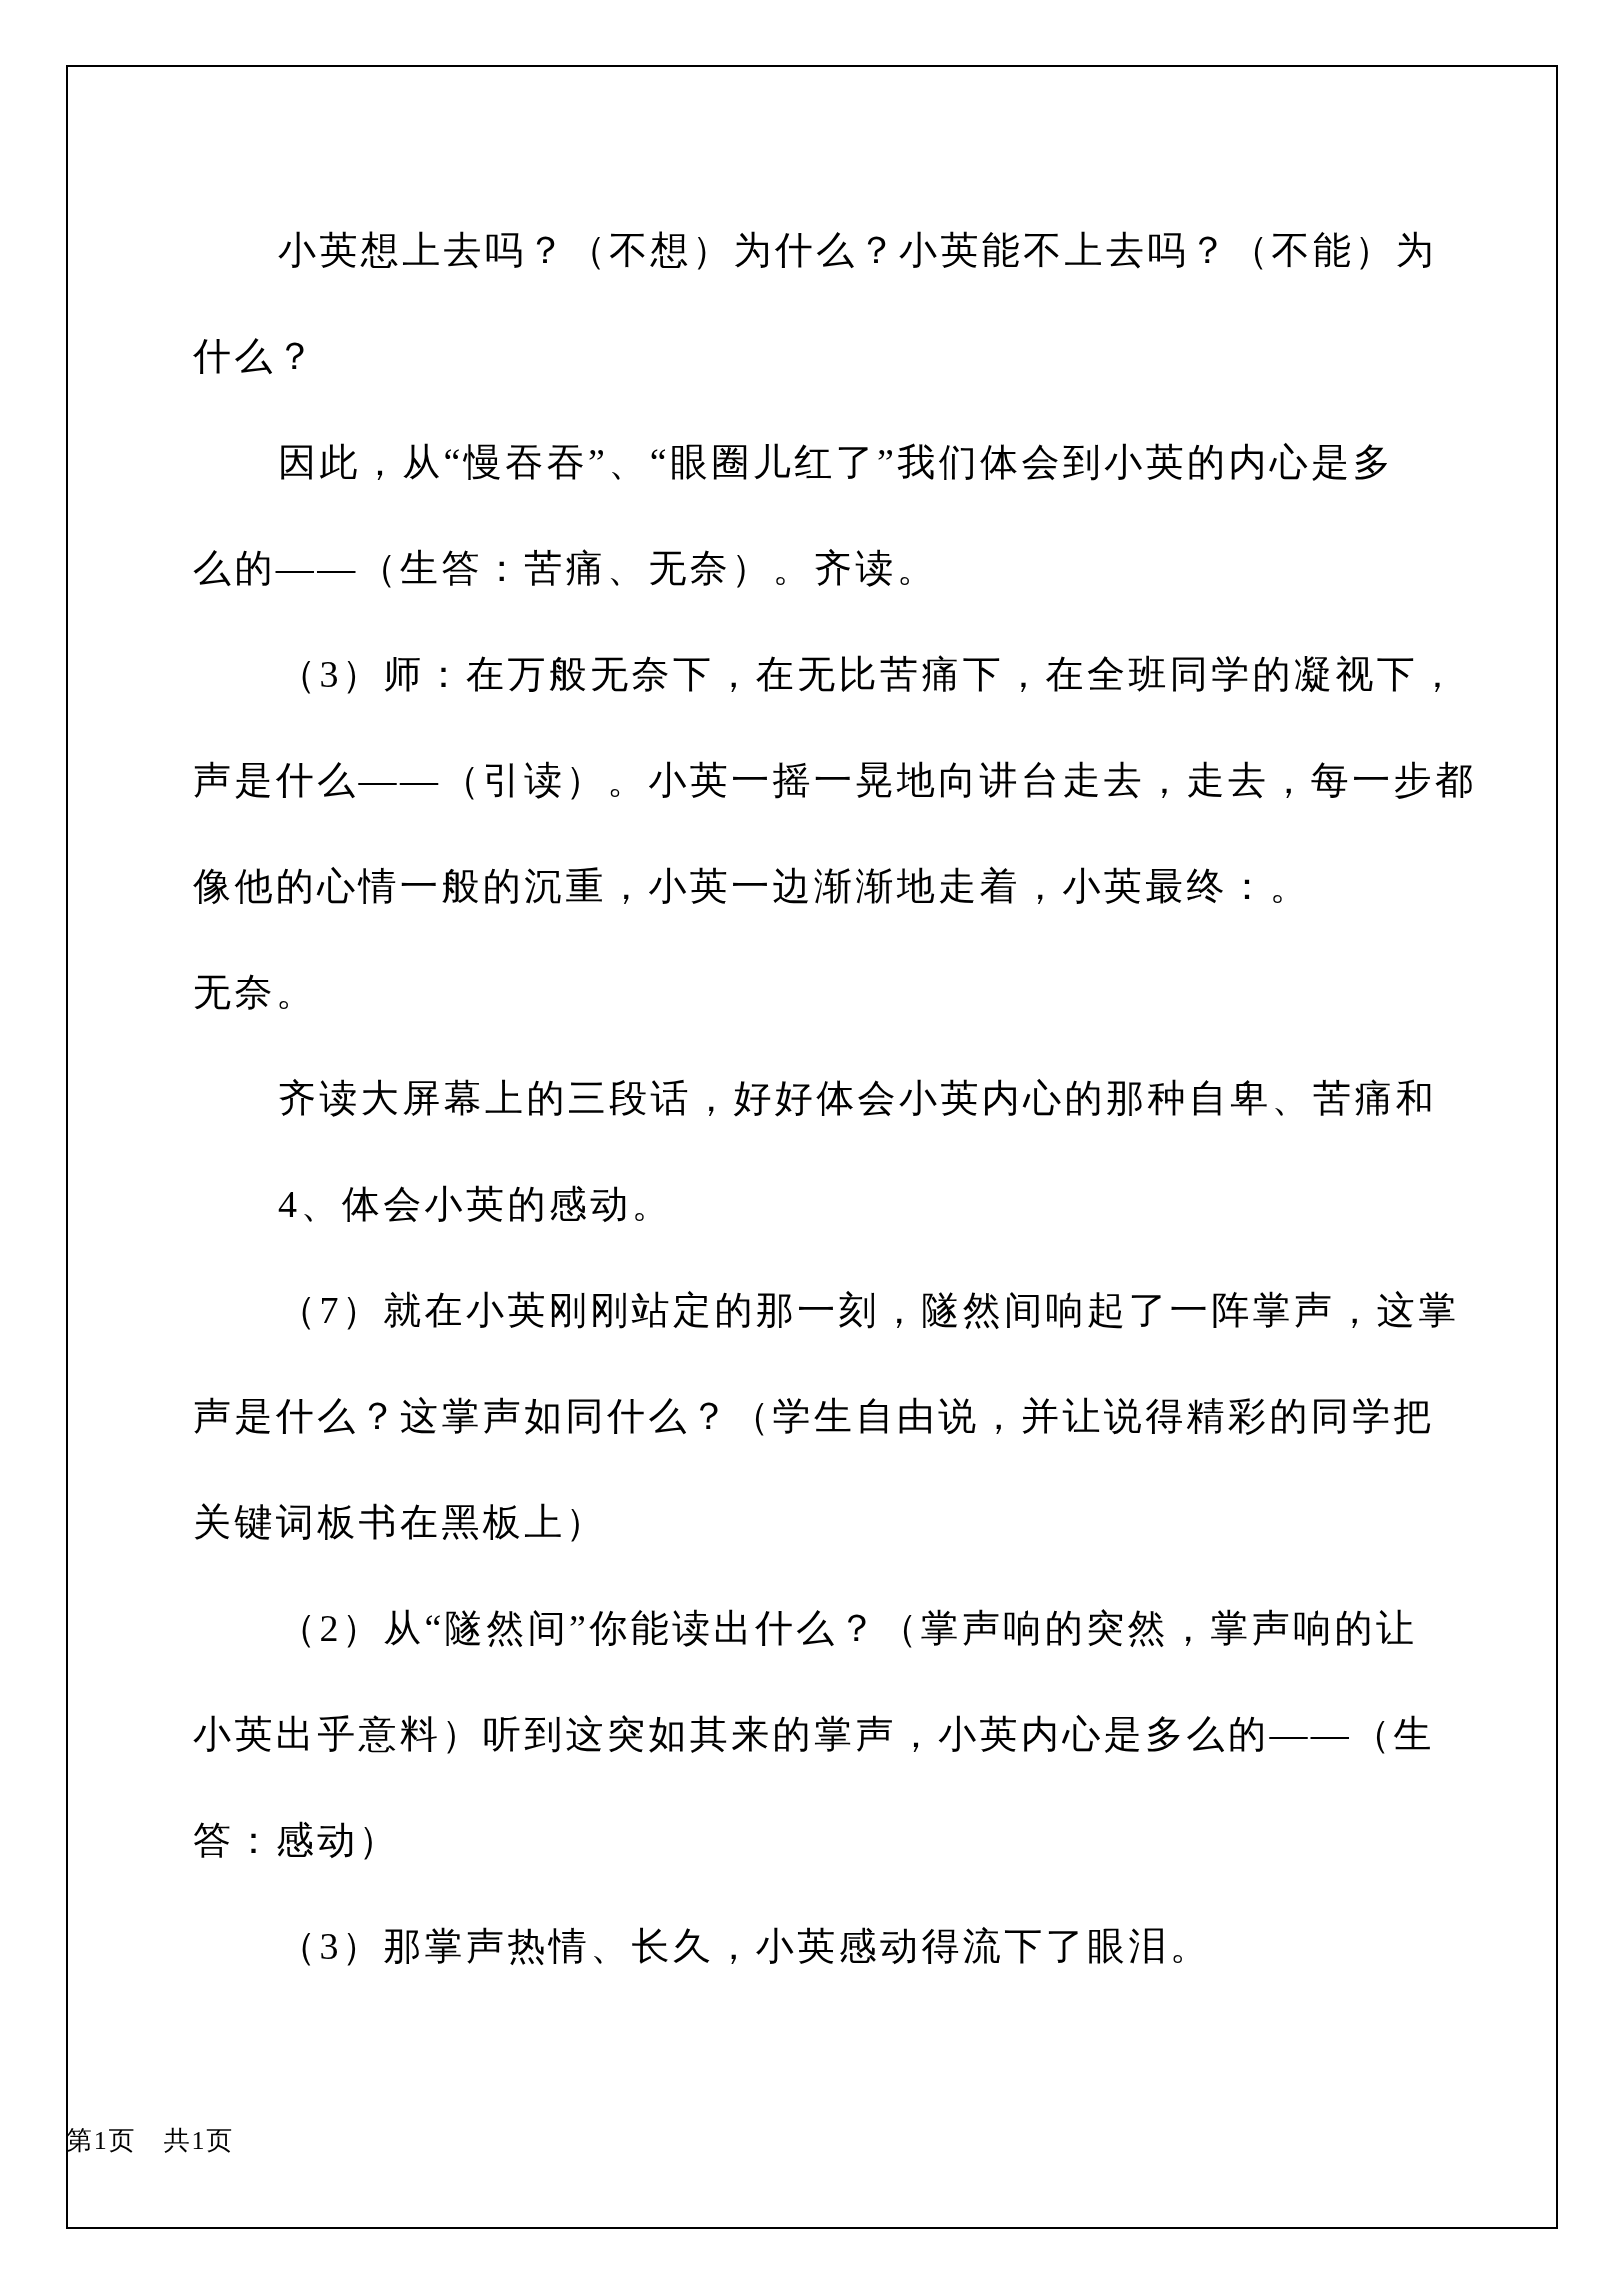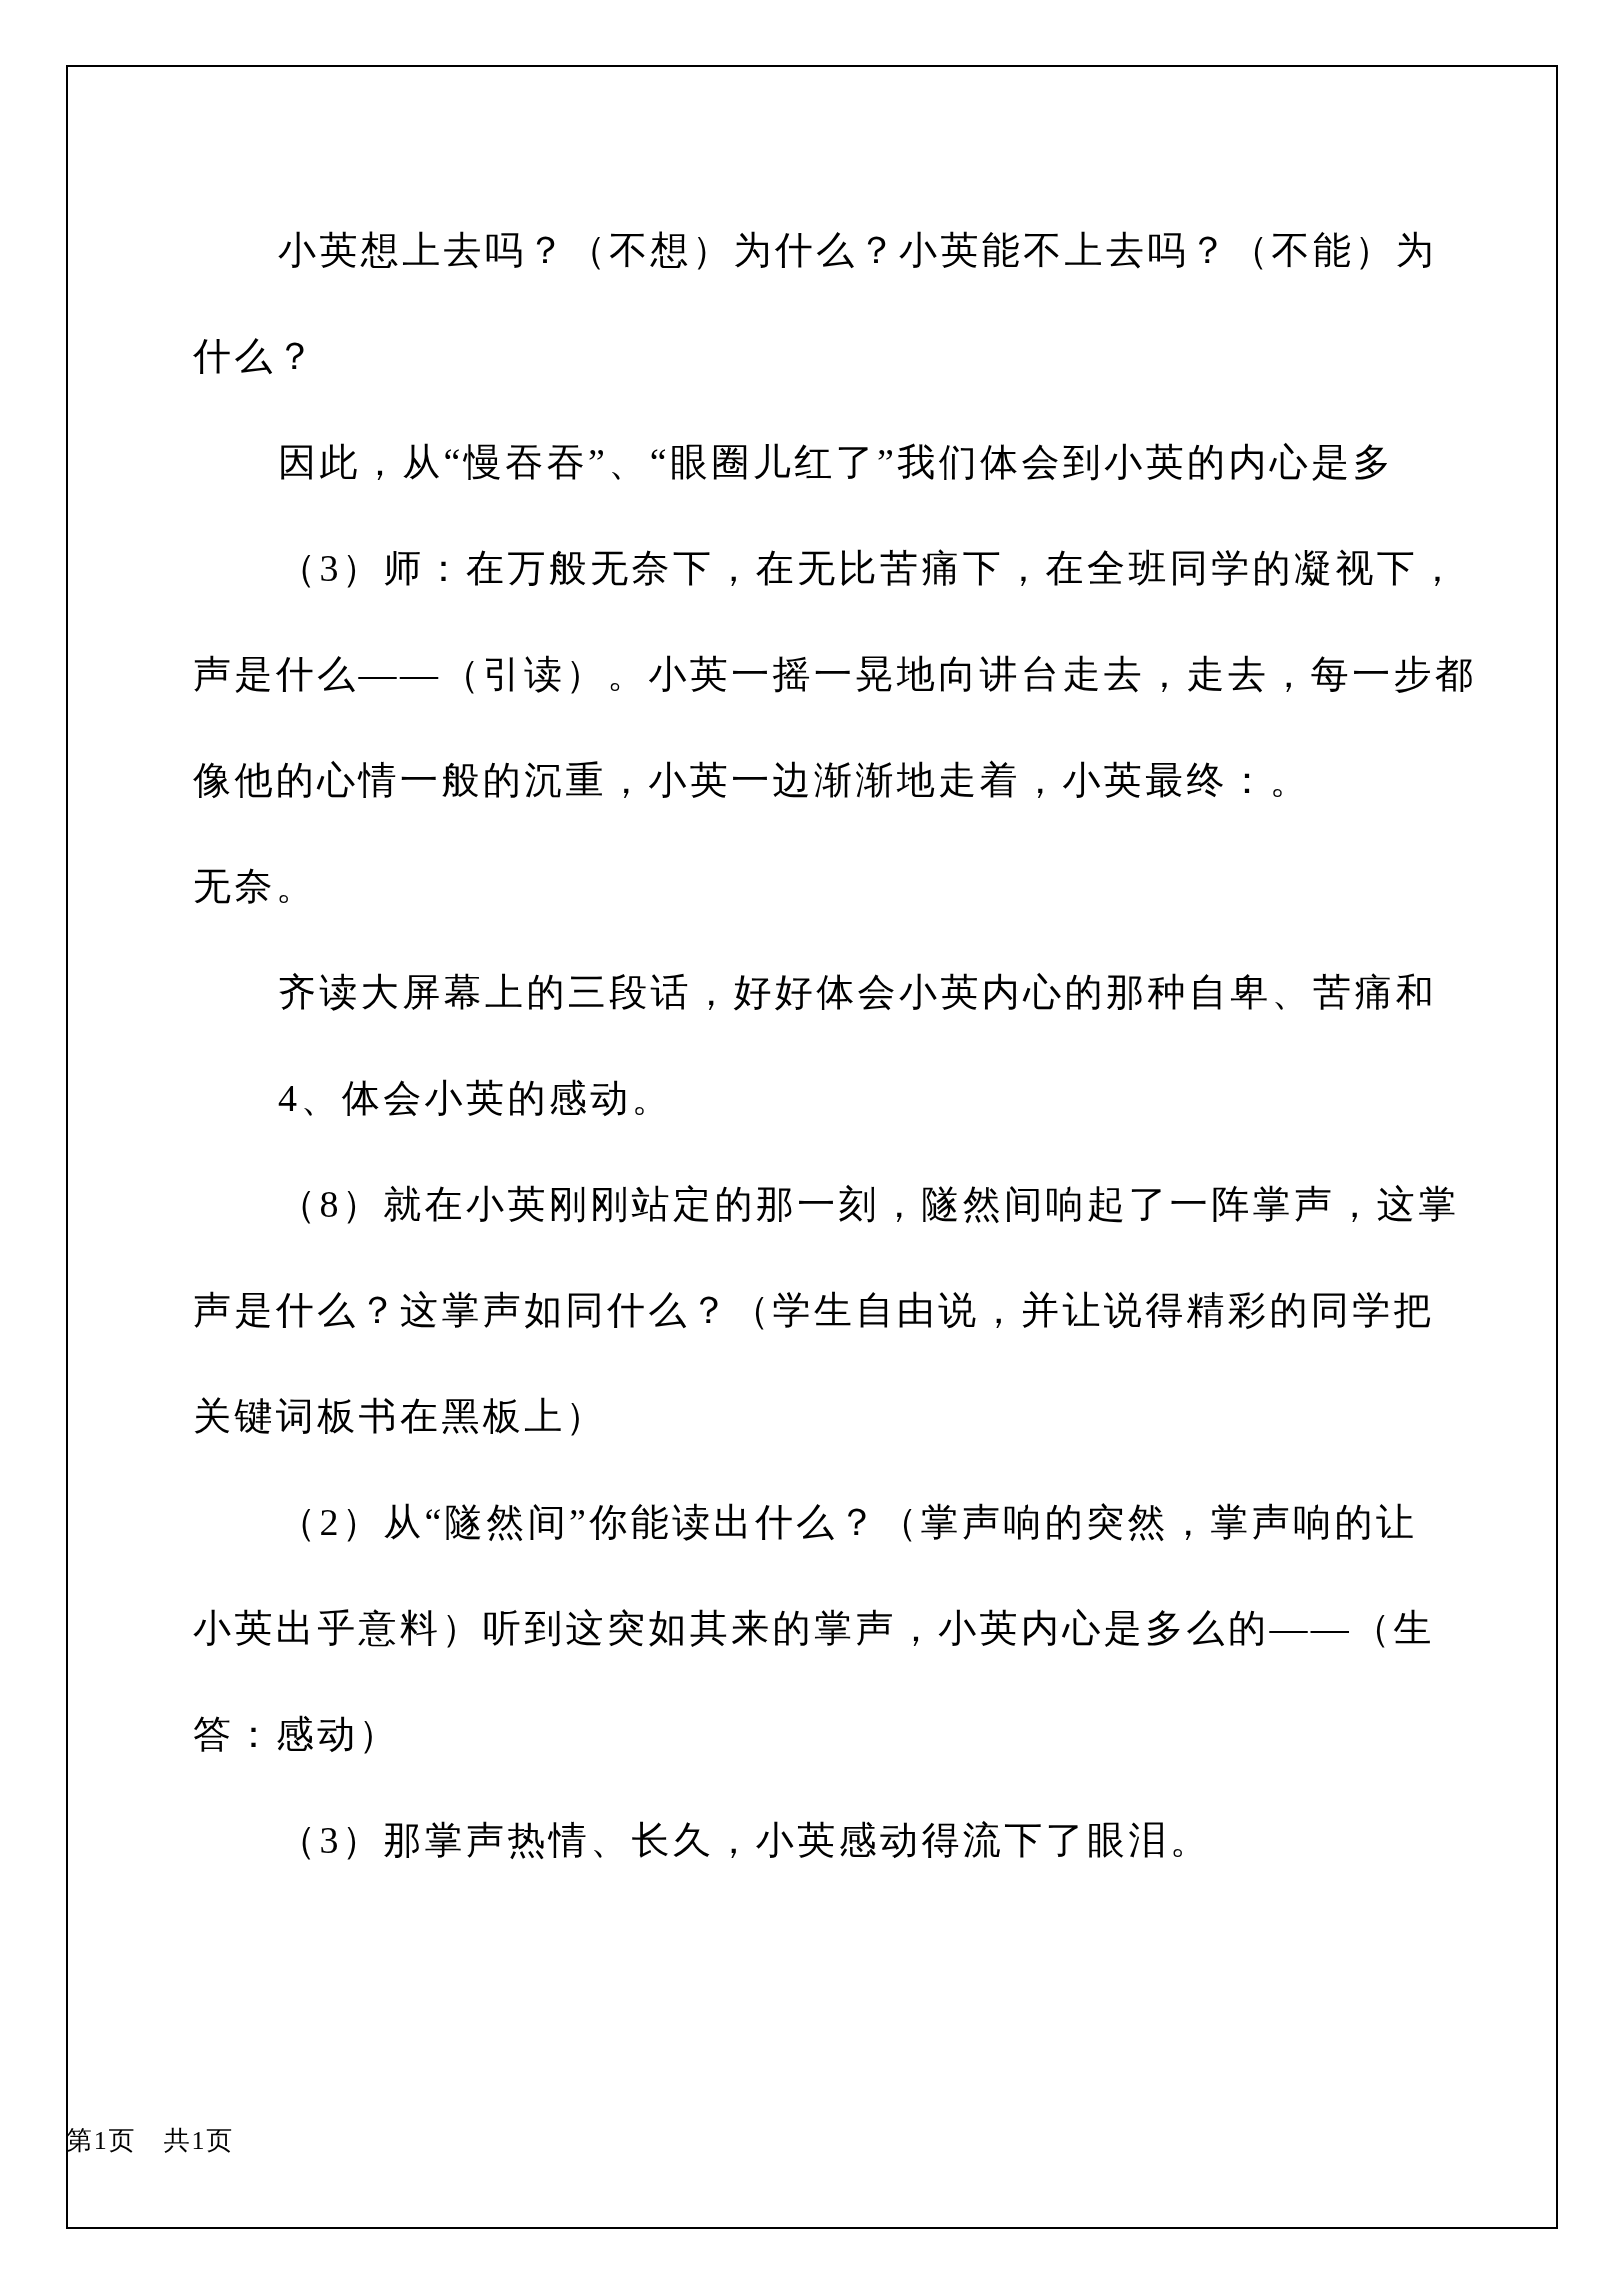--- a/index.html
+++ b/index.html
@@ -56,27 +56,28 @@
 </head>
 <body>
 
 <div class="page">
   <div class="page-border"></div>
 
   <div class="text-block">
     <div class="line indent">小英想上去吗？（不想）为什么？小英能不上去吗？（不能）为</div>
     <div class="line">什么？</div>
     <div class="line indent">因此，从“慢吞吞”、“眼圈儿红了”我们体会到小英的内心是多</div>
+    <div class="line">么的——（生答：苦痛、无奈）。齐读。</div>
     <div class="line indent">（3）师：在万般无奈下，在无比苦痛下，在全班同学的凝视下，</div>
     <div class="line">声是什么——（引读）。小英一摇一晃地向讲台走去，走去，每一步都</div>
     <div class="line">像他的心情一般的沉重，小英一边渐渐地走着，小英最终：。</div>
     <div class="line">无奈。</div>
     <div class="line indent">齐读大屏幕上的三段话，好好体会小英内心的那种自卑、苦痛和</div>
     <div class="line indent">4、体会小英的感动。</div>
-    <div class="line indent">（8）就在小英刚刚站定的那一刻，隧然间响起了一阵掌声，这掌</div>
+    <div class="line indent">（7）就在小英刚刚站定的那一刻，隧然间响起了一阵掌声，这掌</div>
     <div class="line">声是什么？这掌声如同什么？（学生自由说，并让说得精彩的同学把</div>
     <div class="line">关键词板书在黑板上）</div>
     <div class="line indent">（2）从“隧然间”你能读出什么？（掌声响的突然，掌声响的让</div>
     <div class="line">小英出乎意料）听到这突如其来的掌声，小英内心是多么的——（生</div>
     <div class="line">答：感动）</div>
     <div class="line indent">（3）那掌声热情、长久，小英感动得流下了眼泪。</div>
   </div>
 
   <div class="footer">第1页　共1页</div>
 </div>

